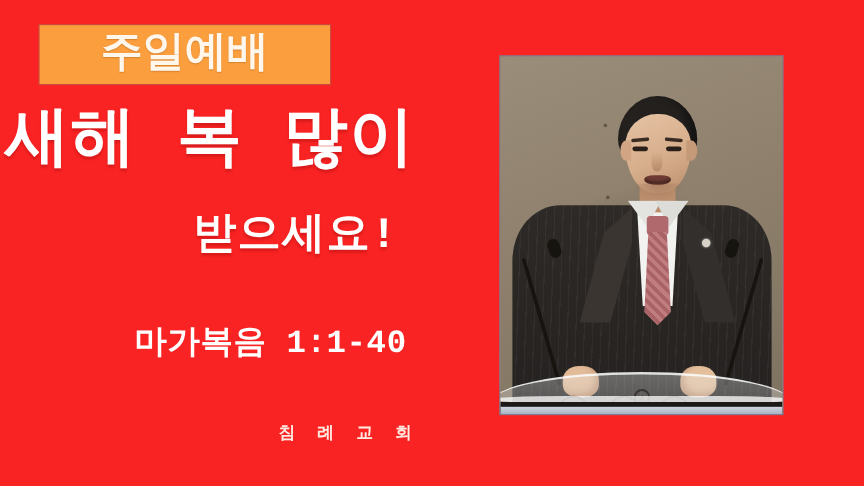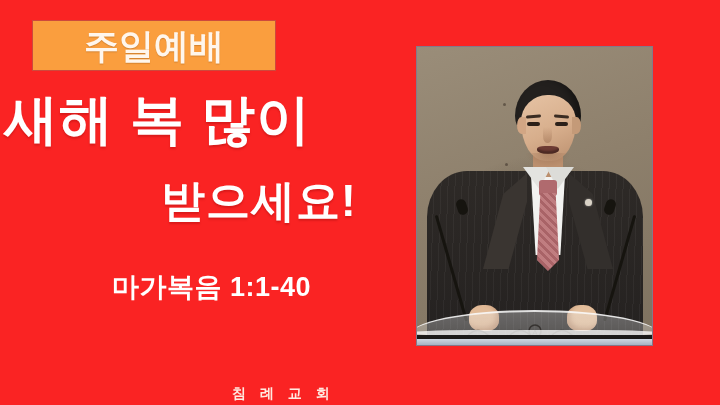--- a/index.html
+++ b/index.html
@@ -6,21 +6,21 @@
     margin: 0;
     padding: 0;
     background: #111;
   }
   #slide {
     position: relative;
     width: 720px;
     height: 405px;
     overflow: hidden;
     background: #FA2323;
-    font-family: Liberation Sans, sans-serif;
+    font-family: Liberation Mono, monospace;
     -webkit-font-smoothing: antialiased;
   }
 
   
   .banner {
     position: absolute;
     left: 33px;
     top: 21px;
     width: 242px;
     height: 49px;
@@ -51,21 +51,21 @@
   }
   .greet-1 {
     left: 4px;
     top: 92px;
     font-size: 54px;
     letter-spacing: 1px;
   }
   .greet-2 {
     left: 161px;
     top: 179px;
-    font-size: 44px;
+    font-size: 36px;
     letter-spacing: 1px;
   }
 
   
   .line-scripture {
     position: absolute;
     left: 112px;
     top: 274px;
     color: #FFFFFF;
     font-size: 27px;
@@ -95,21 +95,21 @@
     line-height: 1;
     white-space: nowrap;
   }
   .church-1 {
     left: 107px;
     top: 352px;
     letter-spacing: 0.4px;
   }
   .church-2 {
     left: 232px;
-    top: 386px;
+    top: 355px;
     letter-spacing: 5px;
   }
 
   
   .photo {
     position: absolute;
     left: 417px;
     top: 47px;
     width: 235px;
     height: 298px;

